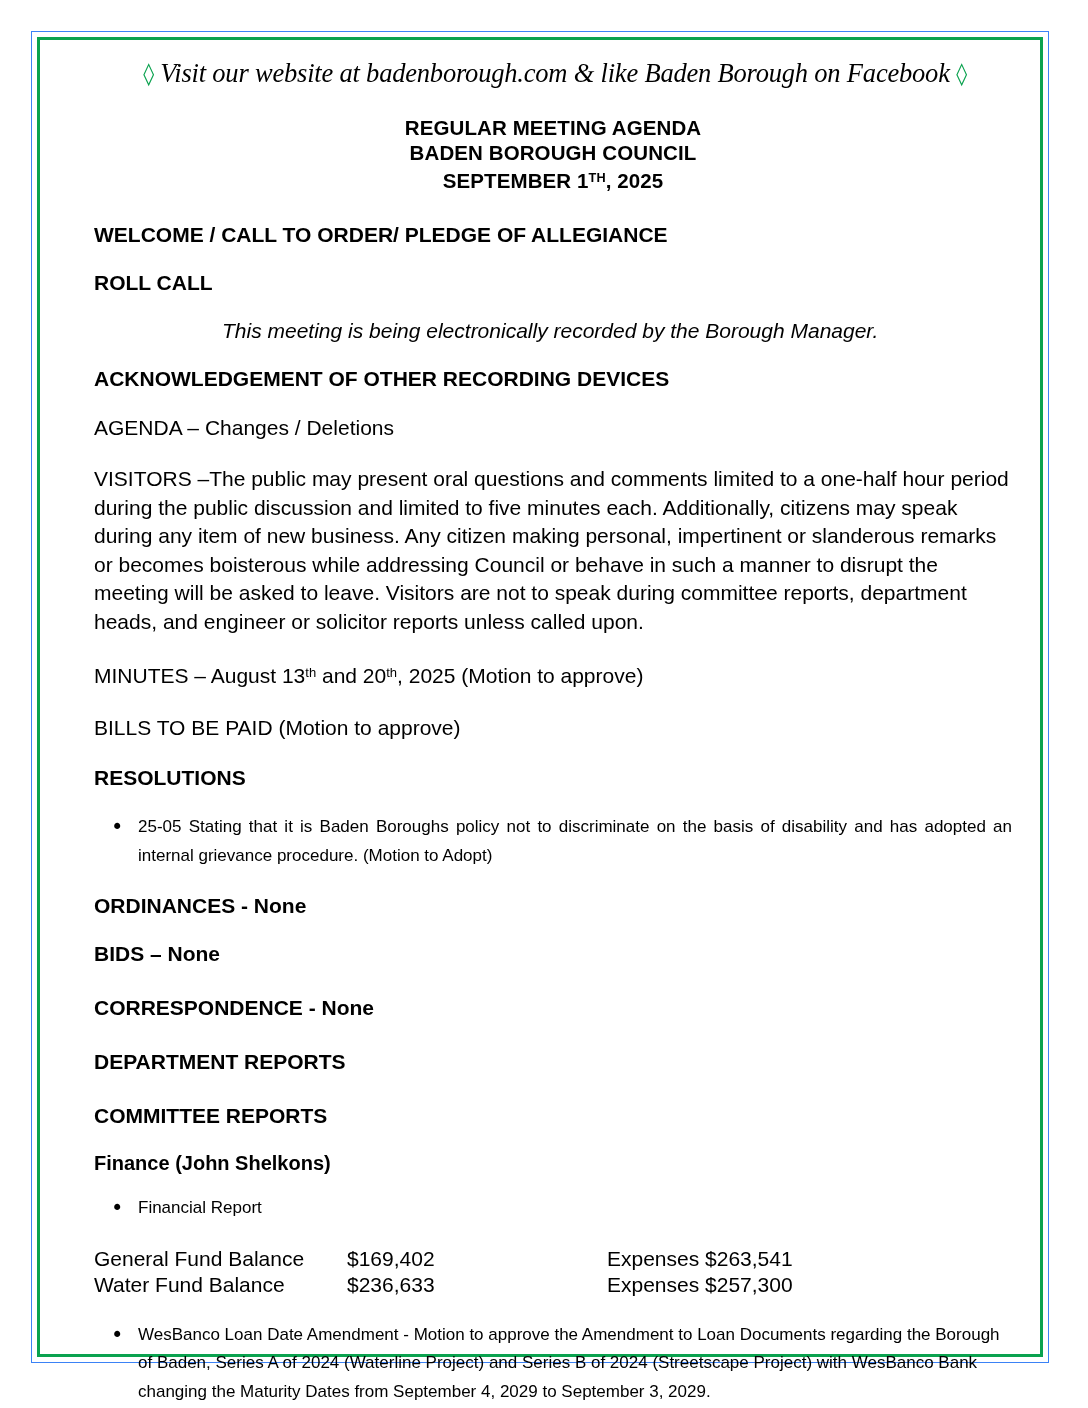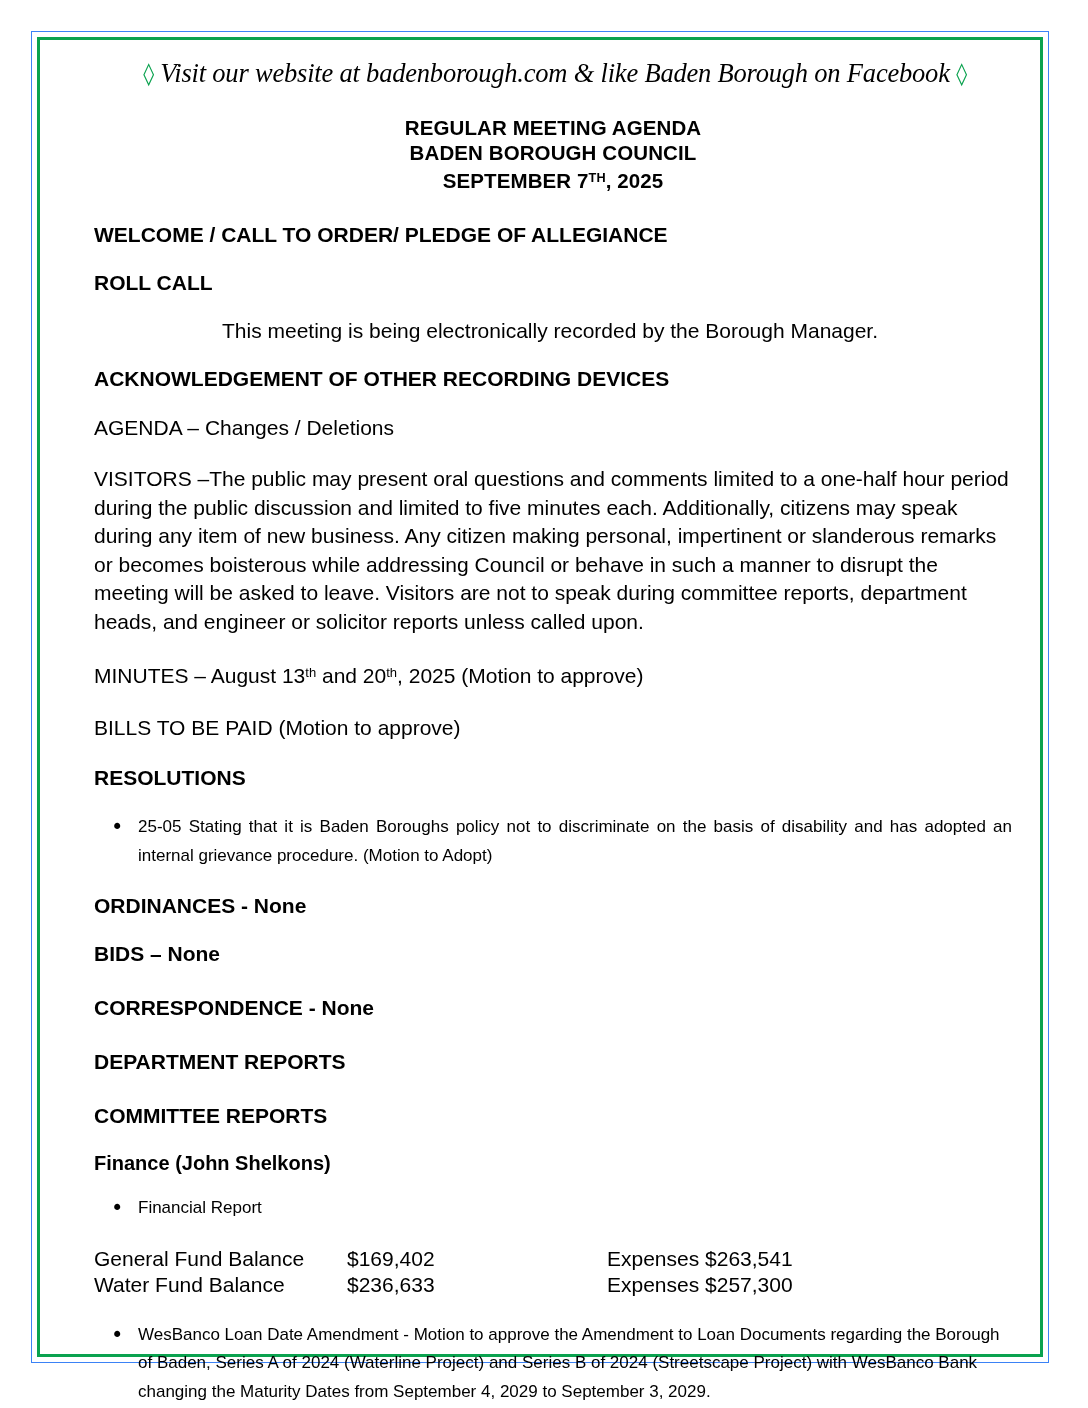--- a/index.html
+++ b/index.html
@@ -93,20 +93,21 @@
     font-weight: bold;
     margin: 0;
     line-height: 25px;
   }
 
   .sp-lg { height: 29px; }
   .sp-md { height: 23px; }
   .sp-sm { height: 18px; }
 
   .italic-note {
+    font-style: italic;
     font-size: 21px;
     line-height: 25px;
     padding-left: 128px;
   }
 
   p.para {
     font-size: 21px;
     line-height: 28.5px;
     margin: 0;
     text-align: left;
@@ -157,21 +158,21 @@
 <div id="page">
   <div id="page-mid"></div>
   <div id="page-inner">
     <div id="content">
 
       <div class="tagline"><span class="diamond">◊</span> <span>Visit our website at badenborough.com &amp; like Baden Borough on Facebook</span> <span class="diamond">◊</span></div>
 
       <div class="title-block">
         <div>REGULAR MEETING AGENDA</div>
         <div>BADEN BOROUGH COUNCIL</div>
-        <div><span>SEPTEMBER 7</span><sup>TH</sup><span>, 2025</span></div>
+        <div><span>SEPTEMBER 1</span><sup>TH</sup><span>, 2025</span></div>
       </div>
 
       <div class="sp-lg"></div>
 
       <h2 class="head">WELCOME / CALL TO ORDER/ PLEDGE OF ALLEGIANCE</h2>
 
       <div class="sp-md"></div>
 
       <h2 class="head">ROLL CALL</h2>
 

